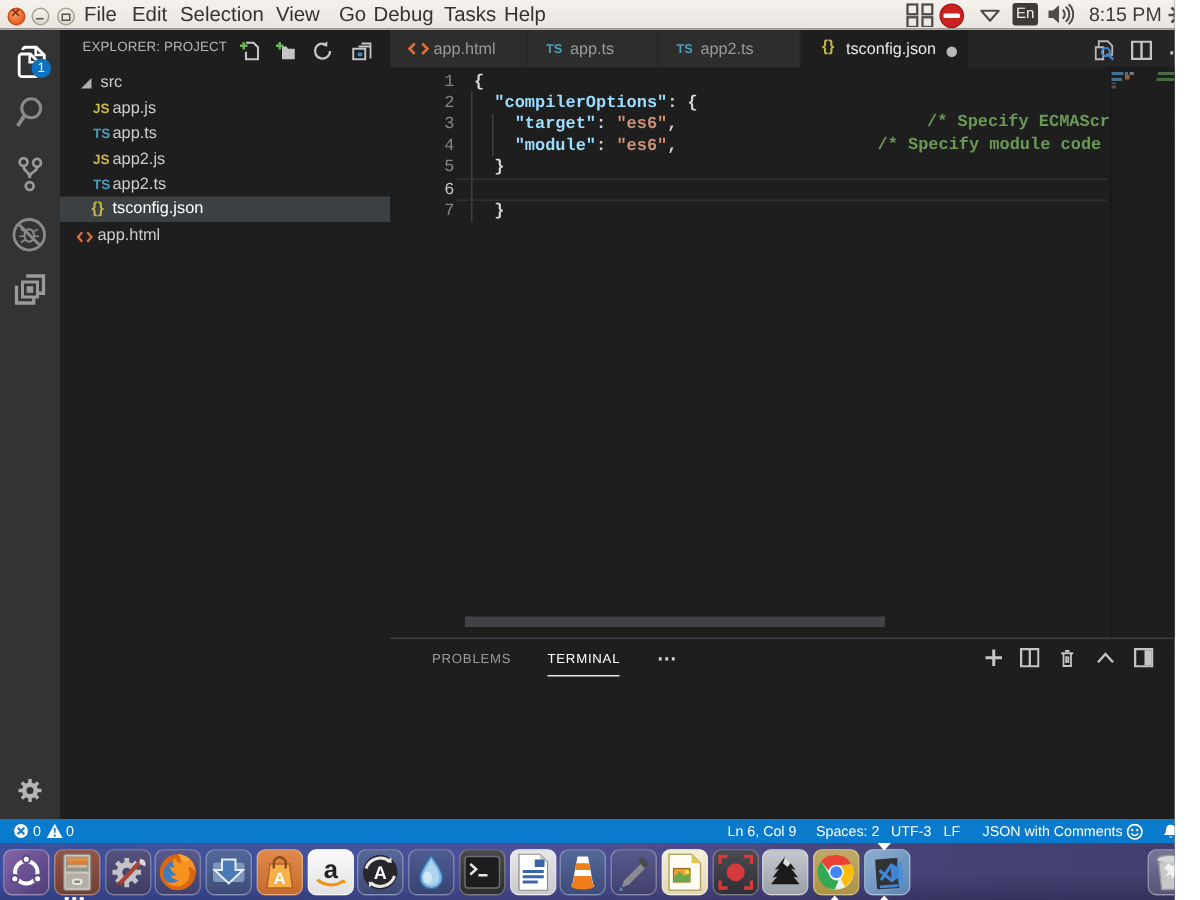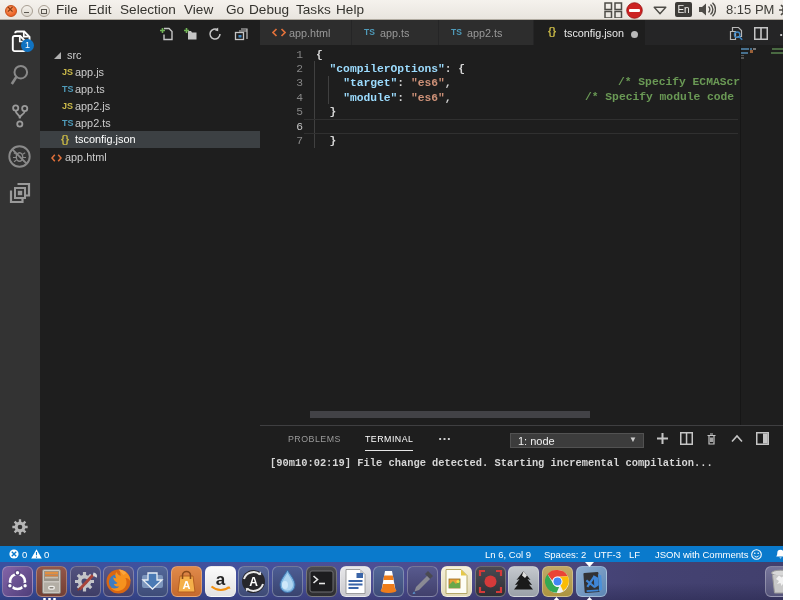--- a/index.html
+++ b/index.html
@@ -147,20 +147,21 @@
       <g fill="#b5b5b5">
         <circle cx="10" cy="10" r="6"></circle>
         <g stroke="#b5b5b5" stroke-width="2.6">
           <path d="M10 1.5 v4 M10 14.5 v4 M1.5 10 h4 M14.5 10 h4"></path>
           <path d="M4 4 l2.8 2.8 M13.2 13.2 l2.8 2.8 M16 4 l-2.8 2.8 M6.8 13.2 L4 16"></path>
         </g>
       </g>
       <circle cx="10" cy="10" r="2.6" fill="#333333"></circle>
     </svg>
   </div>
+  <div class="abs" id="sidehead">EXPLORER: PROJECT</div>
   <div id="sideicons">
     <svg class="abs" style="left:159px;top:27px;" width="14" height="14" viewBox="0 0 14 14">
       <path d="M5 1.5 h5 l3 3 v8 h-8 v-5" fill="none" stroke="#c5c5c5" stroke-width="1.4"></path>
       <path d="M3.5 1 v5 M1 3.5 h5" stroke="#71b356" stroke-width="1.6"></path>
     </svg>
     <svg class="abs" style="left:183px;top:27px;" width="14" height="14" viewBox="0 0 14 14">
       <path d="M5 4 h3 l1 1.5 h4.5 v7 h-8.5 v-4" fill="#c5c5c5"></path>
       <path d="M3.5 1 v5 M1 3.5 h5" stroke="#71b356" stroke-width="1.6"></path>
     </svg>
     <svg class="abs" style="left:208px;top:27px;" width="14" height="14" viewBox="0 0 14 14">
@@ -280,45 +281,40 @@
     </div>
 
     <div style="position:absolute;left:529.5px;top:0px;width:10.5px;height:286px;background:#505055;"></div>
     <div style="position:absolute;left:530px;top:56px;width:9.5px;height:4px;background:#6e6e72;"></div>
     <div style="position:absolute;left:50px;top:366px;width:280px;height:7px;background:#424246;"></div>
   </div>
   <div class="abs" id="panel">
     <div class="ptab" style="left:28px;">PROBLEMS</div>
     <div class="ptab" style="left:105px;color:#ffffff;border-bottom:1px solid #e7e7e7;">TERMINAL</div>
     <div class="ptab" style="left:178px;color:#d0d0d0;font-size:13px;font-weight:bold;">⋯</div>
-    <div style="position:absolute;left:250px;top:7px;width:134px;height:15px;background:#3c3c3c;border:1px solid #525252;box-sizing:border-box;">
-      <span style="position:absolute;left:7px;top:0px;font-size:11px;line-height:14px;color:#f0f0f0;">1: node</span>
-      <span style="position:absolute;right:6px;top:1px;font-size:8px;color:#cccccc;">▼</span>
-    </div>
     <svg class="abs" style="left:396px;top:6px;" width="13" height="13" viewBox="0 0 13 13">
       <path d="M6.5 1 v11 M1 6.5 h11" stroke="#c5c5c5" stroke-width="2"></path>
     </svg>
     <svg class="abs" style="left:420px;top:6px;" width="13" height="13" viewBox="0 0 13 13">
       <rect x="0.75" y="0.75" width="11.5" height="11.5" fill="none" stroke="#c5c5c5" stroke-width="1.5"></rect>
       <rect x="5.8" y="0.75" width="1.5" height="11.5" fill="#c5c5c5"></rect>
     </svg>
     <svg class="abs" style="left:445px;top:6px;" width="13" height="13" viewBox="0 0 13 13">
       <path d="M2.5 3.5 h8 M4 3.5 v8.5 h5 v-8.5 M5 2 h3 M5.8 5.5 v4.5 M7.2 5.5 v4.5" fill="none" stroke="#c5c5c5" stroke-width="1.2"></path>
     </svg>
     <svg class="abs" style="left:471px;top:8px;" width="12" height="9" viewBox="0 0 12 9">
       <path d="M1 7.5 L6 2 L11 7.5" fill="none" stroke="#c5c5c5" stroke-width="1.6"></path>
     </svg>
     <svg class="abs" style="left:496px;top:6px;" width="13" height="13" viewBox="0 0 13 13">
       <rect x="0.75" y="0.75" width="11.5" height="11.5" fill="none" stroke="#c5c5c5" stroke-width="1.5"></rect>
       <rect x="7" y="1.5" width="4.7" height="10" fill="#c5c5c5"></rect>
     </svg>
     <svg class="abs" style="left:522px;top:7px;" width="11" height="11" viewBox="0 0 11 11">
       <path d="M1.5 1.5 L9.5 9.5 M9.5 1.5 L1.5 9.5" stroke="#c5c5c5" stroke-width="1.7"></path>
     </svg>
-    <div class="tline" style="top:31px;">[90m10:02:19] File change detected. Starting incremental compilation...</div>
   </div>
   <div class="abs" id="statusbar">
     <svg class="abs" style="left:9px;top:3px;" width="10" height="10" viewBox="0 0 10 10">
       <circle cx="5" cy="5" r="4.6" fill="#ffffff"></circle>
       <path d="M2.8 2.8 L7.2 7.2 M7.2 2.8 L2.8 7.2" stroke="#0a7acc" stroke-width="1.4"></path>
     </svg>
     <div class="sitem" style="left:22px;">0</div>
     <svg class="abs" style="left:30.5px;top:3px;" width="11" height="10" viewBox="0 0 11 10">
       <path d="M5.5 0.2 L10.8 9.6 H0.2 Z" fill="#ffffff"></path>
       <path d="M5.5 3 v3.2 M5.5 7.4 v1.4" stroke="#0a7acc" stroke-width="1.1"></path>

